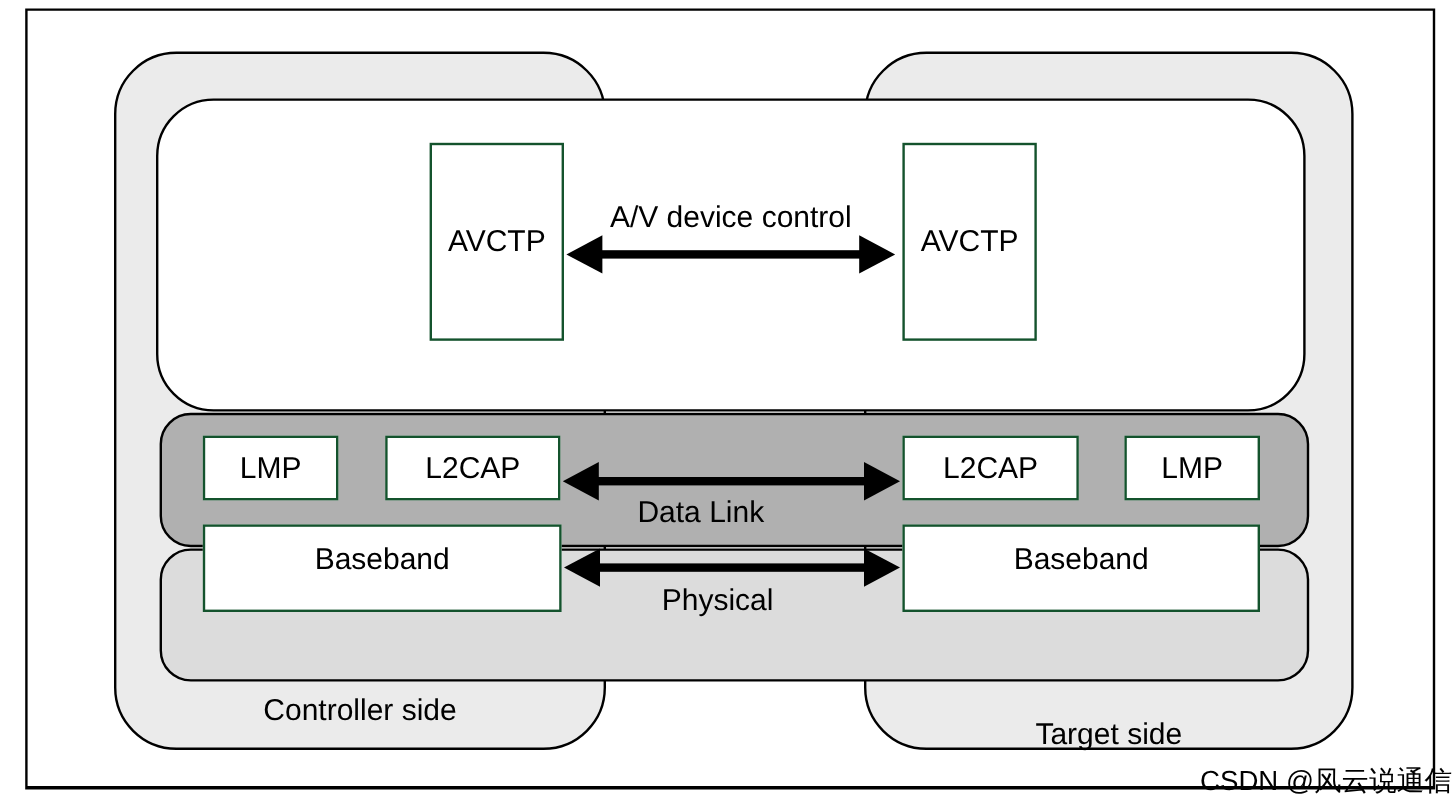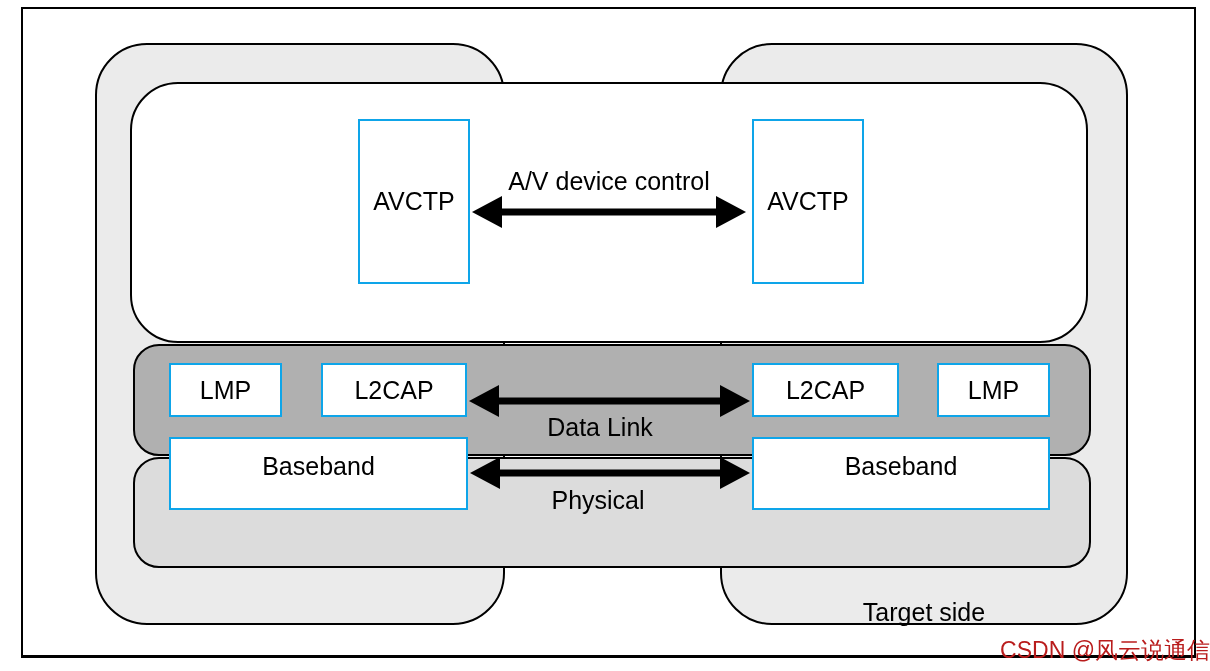--- a/index.html
+++ b/index.html
@@ -23,44 +23,44 @@
   }
   #datalink-band{
     left:133px;top:344px;width:958px;height:112px;
     background:#b0b0b0;border:2px solid #000;border-radius:26px;
   }
   #physical-band{
     left:133px;top:457px;width:958px;height:111px;
     background:#dcdcdc;border:2px solid #000;border-radius:26px;
   }
   .box{
-    background:#ffffff;border:2px solid #0ea5e9;
+    background:#ffffff;border:2px solid #14532d;
     display:flex;align-items:center;justify-content:center;
     font-size:25px;line-height:1;white-space:nowrap;
   }
   #avctp-left {left:358px;top:119px;width:112px;height:165px;}
   #avctp-right{left:752px;top:119px;width:112px;height:165px;}
   #lmp-left   {left:169px;top:363px;width:113px;height:54px;}
   #l2cap-left {left:321px;top:363px;width:146px;height:54px;}
   #l2cap-right{left:752px;top:363px;width:147px;height:54px;}
   #lmp-right  {left:937px;top:363px;width:113px;height:54px;}
   #baseband-left {left:169px;top:437px;width:299px;height:73px;padding-bottom:14px;}
   #baseband-right{left:752px;top:437px;width:298px;height:73px;padding-bottom:14px;}
   #arrows{left:0;top:0;width:1210px;height:671px;pointer-events:none;}
   .lbl{
     font-size:25px;line-height:29px;text-align:center;white-space:nowrap;
   }
   #av-label       {left:454px;top:167px;width:310px;}
-  #datalink-label {left:445px;top:413px;width:310px;}
+  #datalink-label {left:429px;top:413px;width:310px;}
   #physical-label {left:443px;top:486px;width:310px;}
   #controller-label{left:95px;top:578px;width:410px;}
   #target-label   {left:720px;top:598px;width:408px;}
   #watermark{
     left:985px;top:637px;width:225px;text-align:right;
-    font-size:23px;line-height:26px;color:#b91c1c;white-space:nowrap;
+    font-size:23px;line-height:26px;color:#000000;white-space:nowrap;
   }
 </style>
 </head>
 <body>
 
 <div id="stage">
 
   <div class="abs" id="frame"></div>
 
   <div class="abs side-rect" id="controller-rect"></div>
@@ -99,17 +99,18 @@
       <rect x="496" y="469.5" width="228" height="7" fill="#000"></rect>
       <polygon points="470,473 500,457 500,489" fill="#000"></polygon>
       <polygon points="750,473 720,457 720,489" fill="#000"></polygon>
     </g>
   </svg>
 
   <div class="abs lbl" id="av-label">A/V device control</div>
   <div class="abs lbl" id="datalink-label">Data Link</div>
   <div class="abs lbl" id="physical-label">Physical</div>
 
+  <div class="abs lbl" id="controller-label">Controller side</div>
   <div class="abs lbl" id="target-label">Target side</div>
 
   <div class="abs" id="watermark">CSDN @风云说通信</div>
 
 </div>
 
 </body></html>

